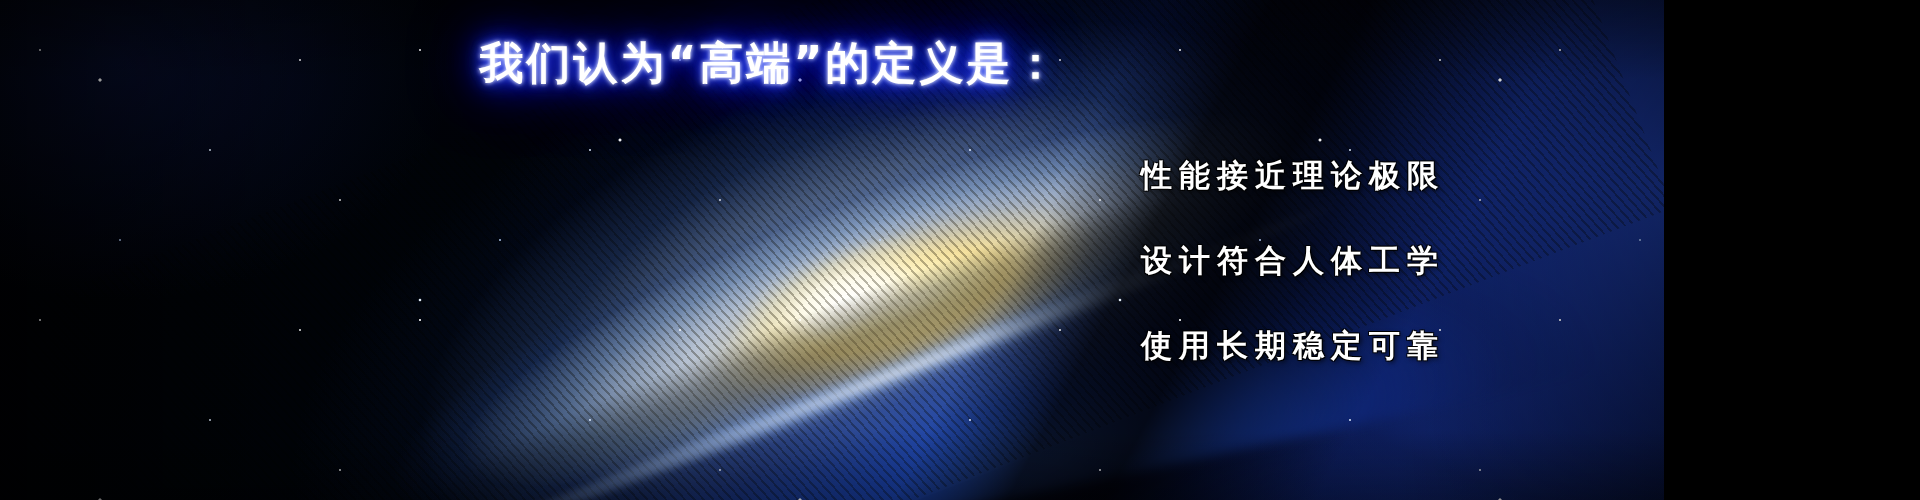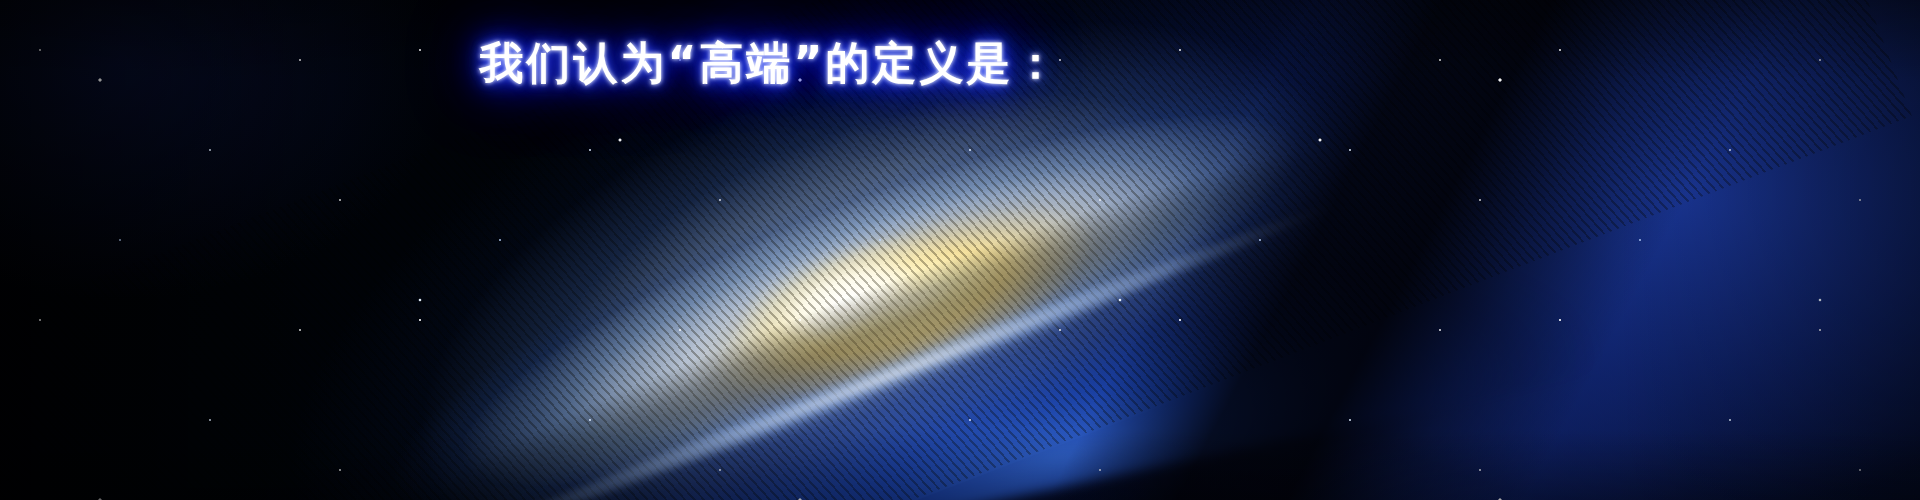--- a/index.html
+++ b/index.html
@@ -2,21 +2,21 @@
 <html><head>
 <meta charset="utf-8">
 <style>
   html, body {
     margin: 0;
     padding: 0;
     background: #000;
   }
   #banner {
     position: relative;
-    width: 1920px;
+    width: 1664px;
     height: 500px;
     overflow: hidden;
     background: #000205;
     font-family: "DejaVu Sans", "Liberation Sans", sans-serif;
   }
 
   
   .layer {
     position: absolute;
     inset: 0;
@@ -248,15 +248,20 @@
   <div class="layer" id="disc-rim"></div>
   <div class="layer" id="dust-band"></div>
   <div class="layer stars" id="stars-mid"></div>
   <div class="layer stars" id="stars-bright"></div>
   <div class="layer" id="vignette"></div>
 
   <div id="content">
 
     <div id="headline">我们认为“高端”的定义是：</div>
 
+    <div id="tagline-block">
+      <div class="tagline">性能接近理论极限</div>
+      <div class="tagline">设计符合人体工学</div>
+      <div class="tagline">使用长期稳定可靠</div>
+    </div>
 
   </div>
 </div>
 
 </body></html>

